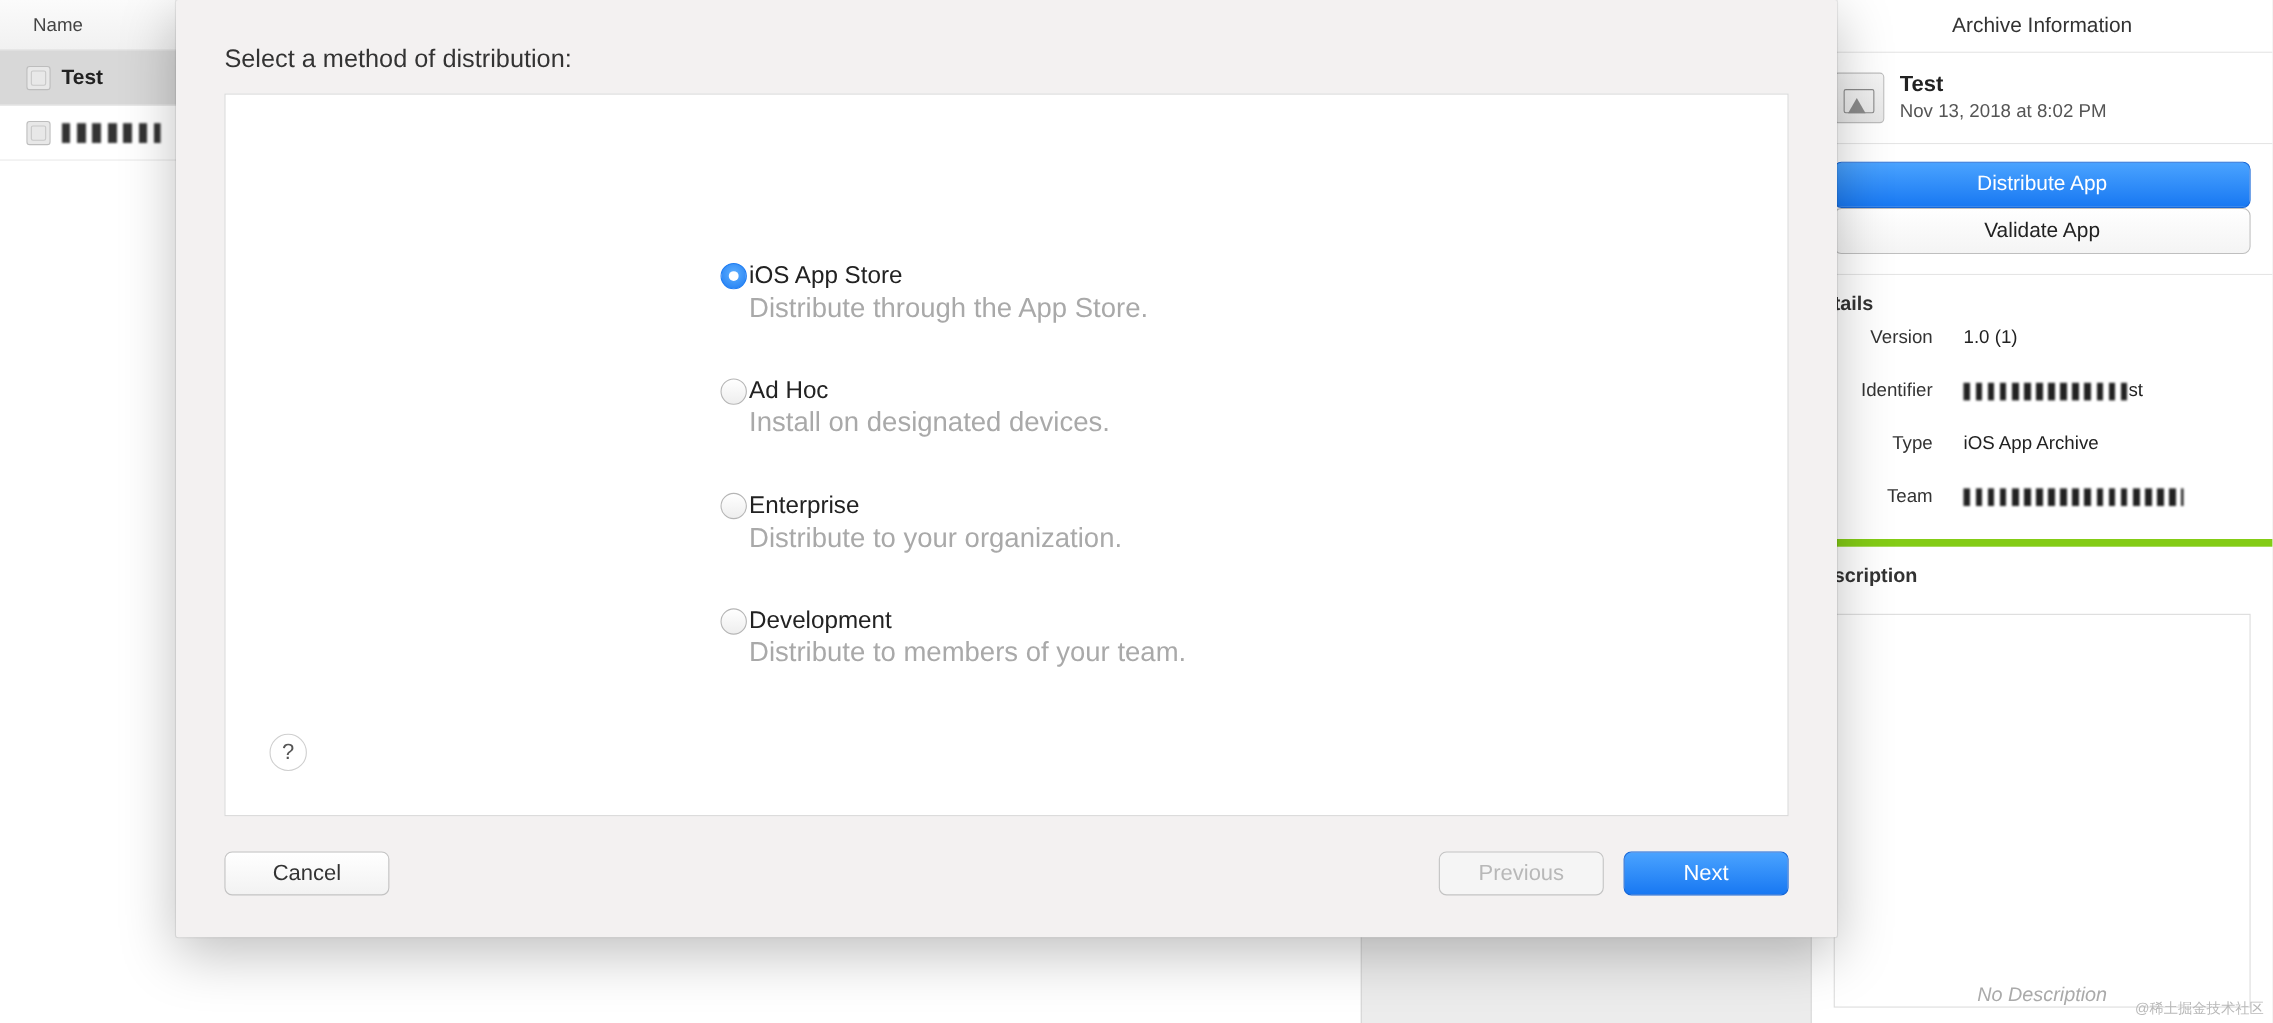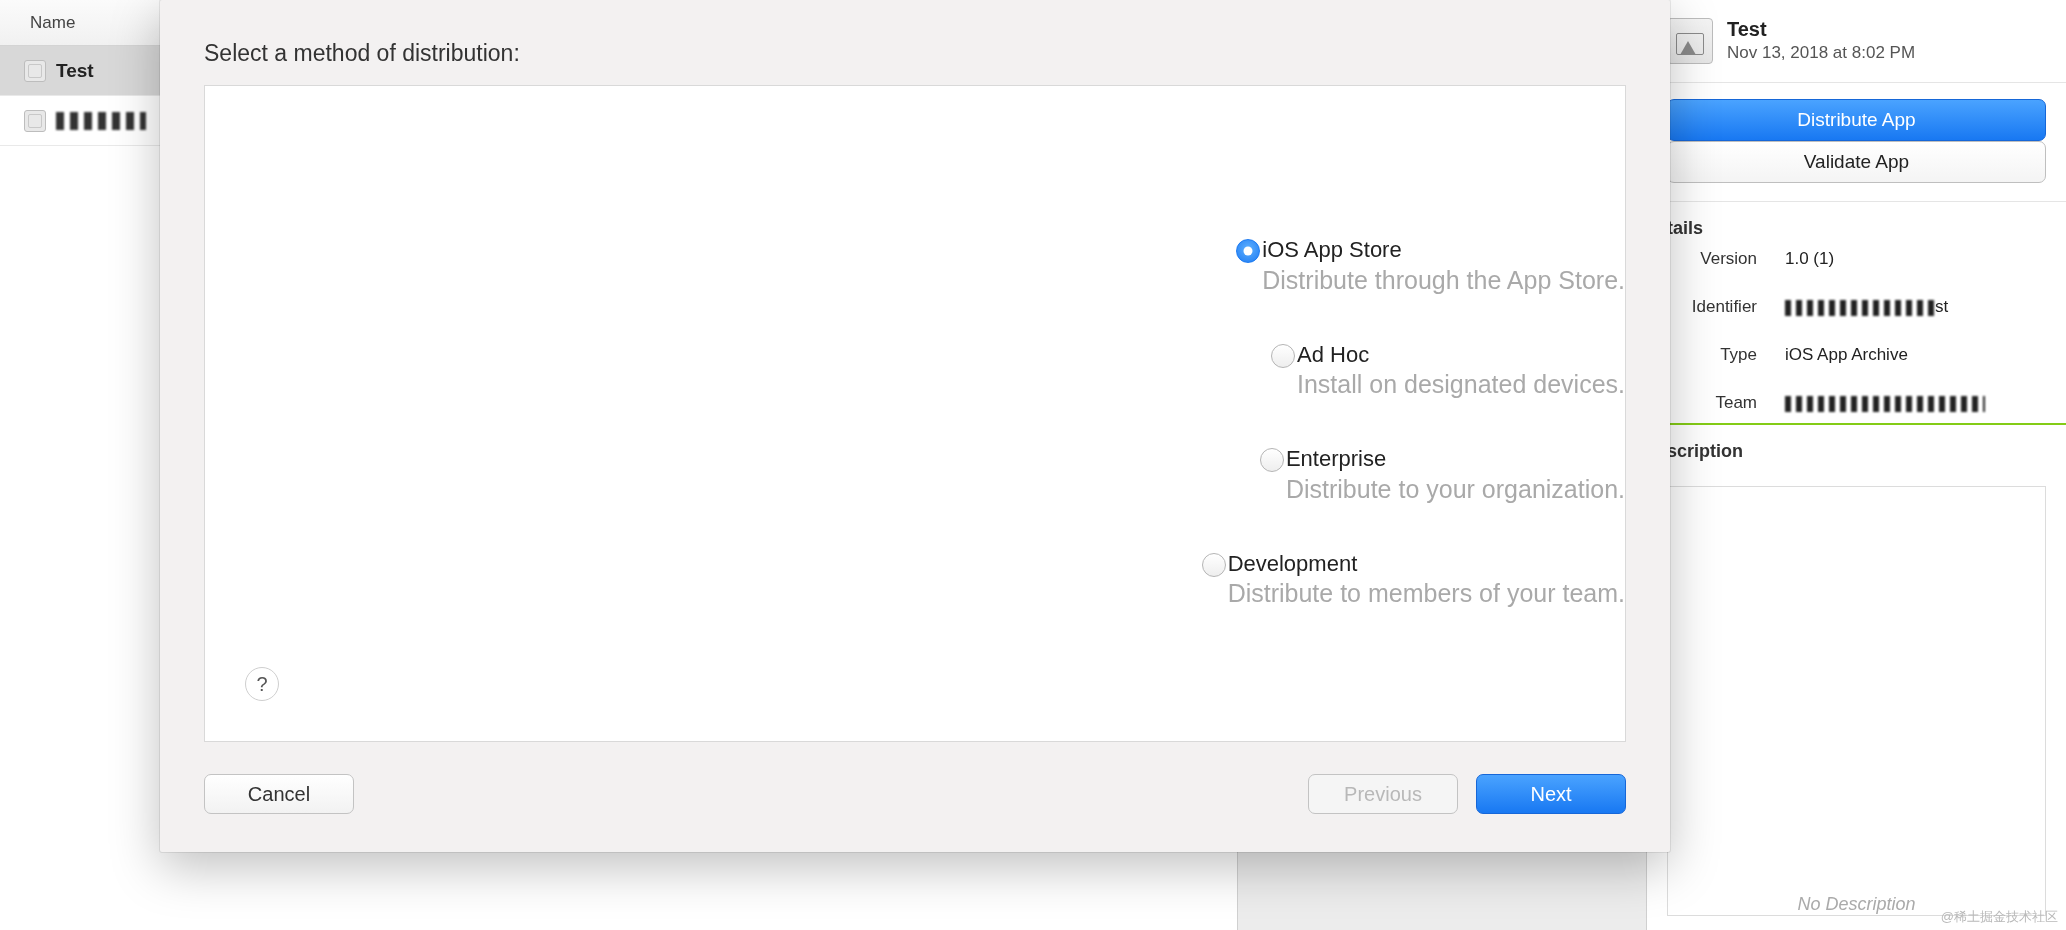--- a/index.html
+++ b/index.html
@@ -131,22 +131,22 @@
       border-color:#1667d8;
       color:#fff;
       font-weight:500;
     }
     .section-label {
       padding: 16px 10px 10px;
       font-size: 18px; font-weight:700;
       color:#333;
     }
     .details-grid {
-      padding: 0 10px 10px;
-      border-bottom:2px solid #84cc16;
+      padding: 0 10px 29px;
+      border-bottom:7px solid #84cc16;
       font-size:17px;
       display:grid;
       grid-template-columns: 100px 1fr;
       row-gap:12px;
       column-gap:8px;
       gap:28px;
     }
     .details-grid .k { text-align:right; color:#333;}
     .details-grid .v { color:#222;}
     .redacted-sm {
@@ -198,21 +198,21 @@
       flex:1;
       background:#fff;
       border:1px solid #d9d9d9;
       position:relative;
       padding: 150px 0 0 450px;
     }
     .radio-group {
       display:flex; flex-direction:column;
       gap: 46px;
     }
-    .radio-item { display:flex; gap:2px; align-items:flex-start;justify-content:flex-end;}
+    .radio-item { display:flex; gap:2px; align-items:flex-start;}
     .radio {
       width:24px;height:24px;
       border:1.5px solid #b5b5b5;
       border-radius:50%;
       background:linear-gradient(#fff,#eee);
       margin-top:3px;
       position:relative;
       flex-shrink:0;
     }
     .radio.checked {
@@ -282,20 +282,21 @@
       <span class="archive-name">Test</span>
     </div>
     <div class="archive-row">
       <span class="archive-icon"></span>
       <span class="redacted"></span>
     </div>
   </div>
 </div>
 
 <div class="right-panel">
+  <div class="right-title">Archive Information</div>
 
   <div class="archive-summary">
     <div class="app-icon"></div>
     <div class="summary-text">
       <div class="name">Test</div>
       <div class="date">Nov 13, 2018 at 8:02 PM</div>
     </div>
   </div>
 
   <div class="action-buttons">

